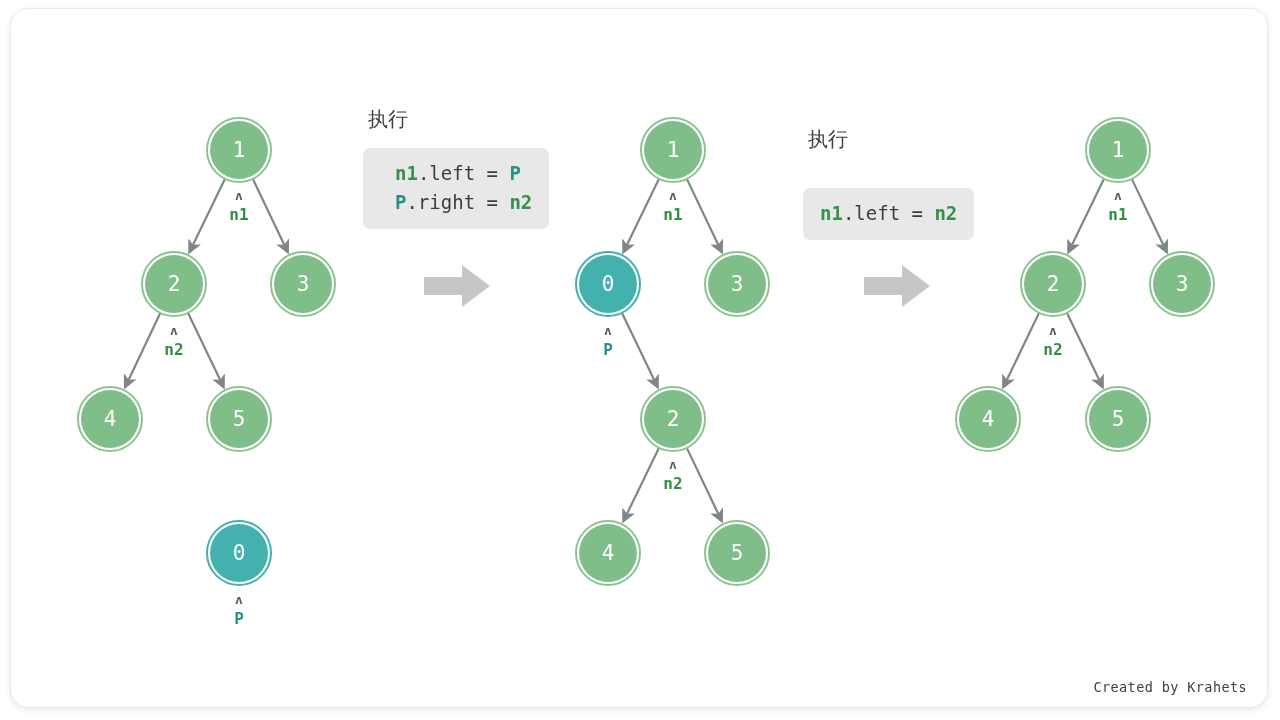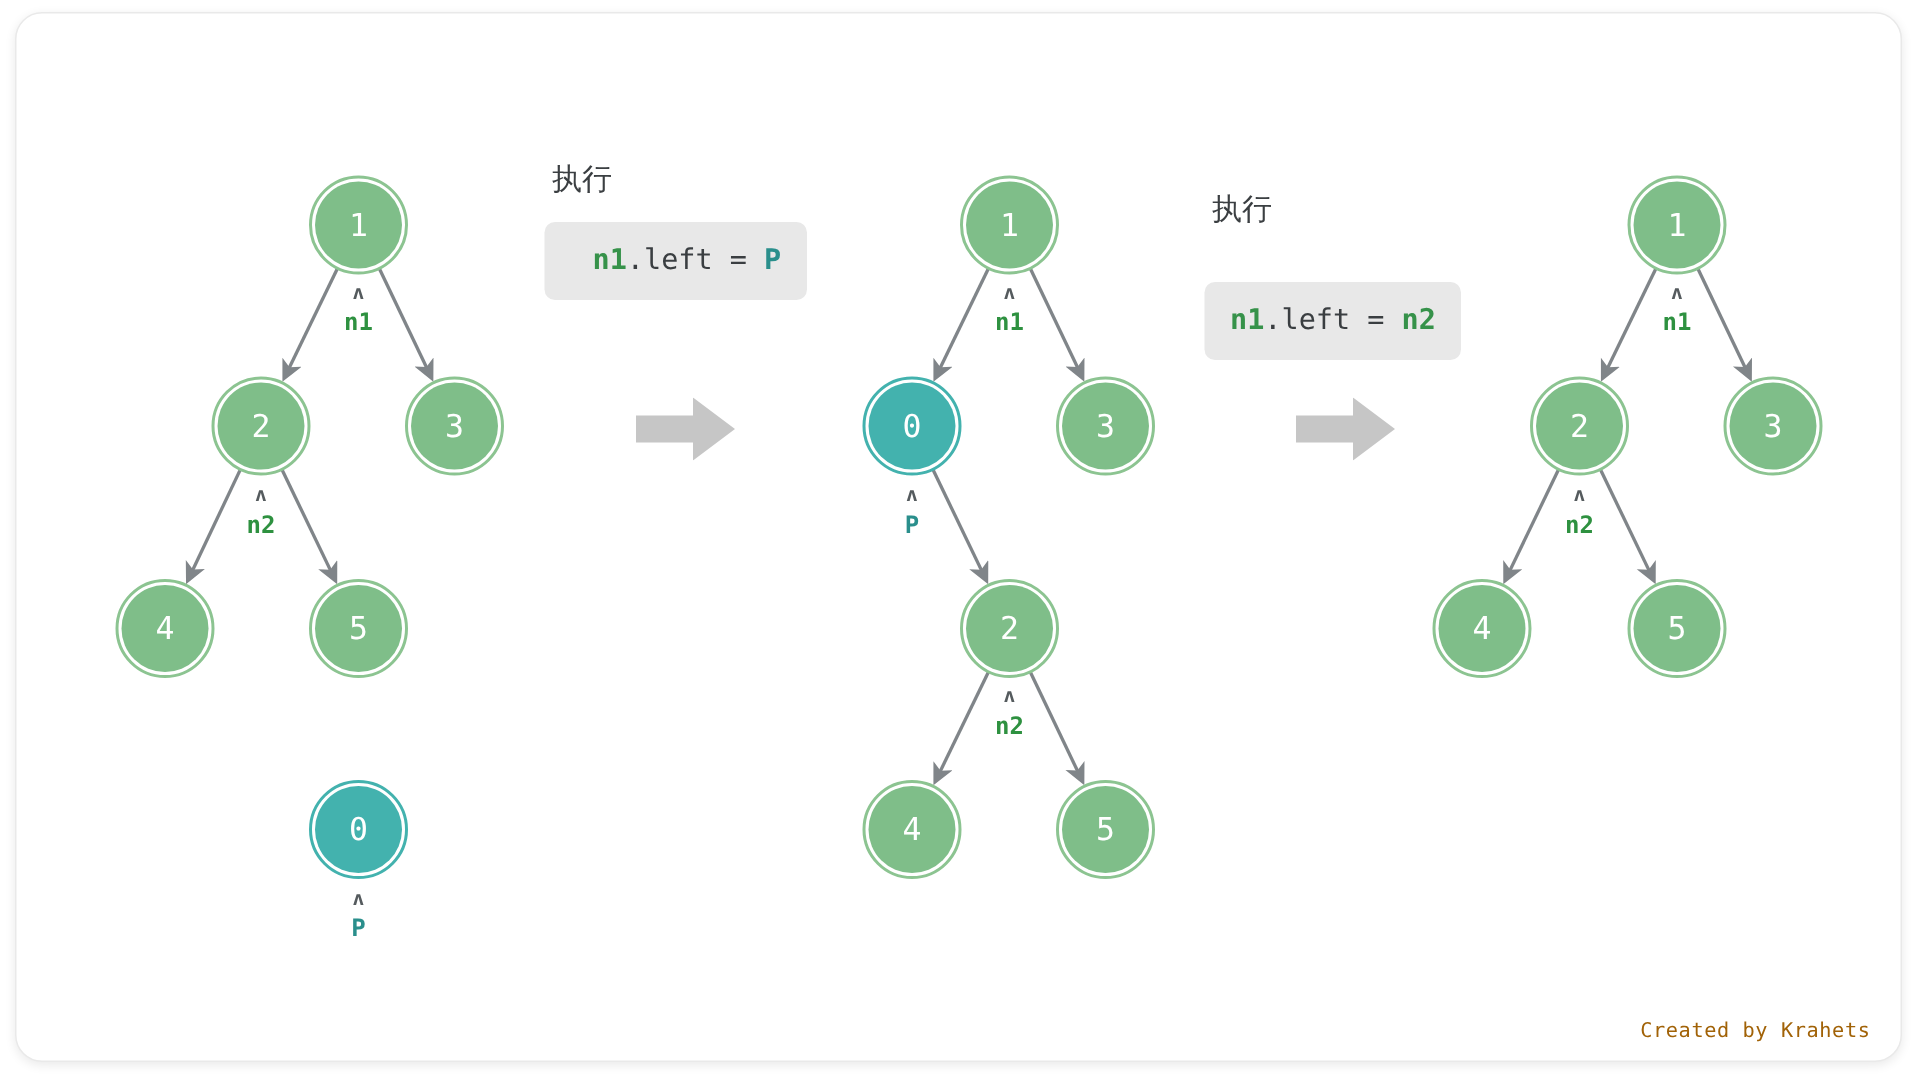--- a/index.html
+++ b/index.html
@@ -68,21 +68,21 @@
     font-size:19px;line-height:29px;white-space:pre;color:#3a3e41;
   }
   .codebox .g{color:#36924a;font-weight:bold;}
   .codebox .t{color:#2a8f8c;font-weight:bold;}
   .codebox .d{color:#3a3e41;font-weight:normal;}
 
   
   .steparrow{position:absolute;}
 
   .credit{
-    position:absolute;right:22px;bottom:14px;color:#a16207;
+    position:absolute;right:22px;bottom:14px;color:#404040;
     font-family:"DejaVu Sans Mono","Liberation Mono",monospace;
     font-size:13.5px;letter-spacing:0.4px;white-space:nowrap;
   }
 </style>
 </head>
 <body>
 
 <div id="frame">
   <div id="stage">
     <svg class="edges" viewBox="0 0 1258 700" xmlns="http://www.w3.org/2000/svg">
@@ -224,21 +224,21 @@
           <span class="caret">ʌ</span>
           <span class="nm">n1</span>
         </div>
         <div class="plabel" style="left: 1042px; top: 316px;">
           <span class="caret">ʌ</span>
           <span class="nm">n2</span>
         </div>
       </div>
     <div id="steps-layer">
         <div class="exec" style="left: 357px; top: 99px;">执行</div>
-        <div class="codebox" style="left: 352px; top: 139px; padding-left: 32px;"><div><span class="g">n1</span><span class="d">.left = </span><span class="t">P</span></div></div>
+        <div class="codebox" style="left: 352px; top: 139px; padding-left: 32px;"><div><span class="g">n1</span><span class="d">.left = </span><span class="t">P</span></div><div><span class="t">P</span><span class="d">.right = </span><span class="g">n2</span></div></div>
         <div class="exec" style="left: 797px; top: 119px;">执行</div>
         <div class="codebox" style="left: 792px; top: 159px; margin-top: 20px;"><div><span class="g">n1</span><span class="d">.left = </span><span class="g">n2</span></div></div>
       </div>
     <div id="arrows-layer">
         <div class="steparrow" style="left: 413px; top: 256px;"><svg width="66" height="42" viewBox="0 0 66 42" xmlns="http://www.w3.org/2000/svg">
             <path d="M0,12 L38,12 L38,0 L66,21 L38,42 L38,30 L0,30 Z" fill="#c6c6c6"></path>
           </svg></div>
         <div class="steparrow" style="left: 853px; top: 256px;"><svg width="66" height="42" viewBox="0 0 66 42" xmlns="http://www.w3.org/2000/svg">
             <path d="M0,12 L38,12 L38,0 L66,21 L38,42 L38,30 L0,30 Z" fill="#c6c6c6"></path>
           </svg></div>

